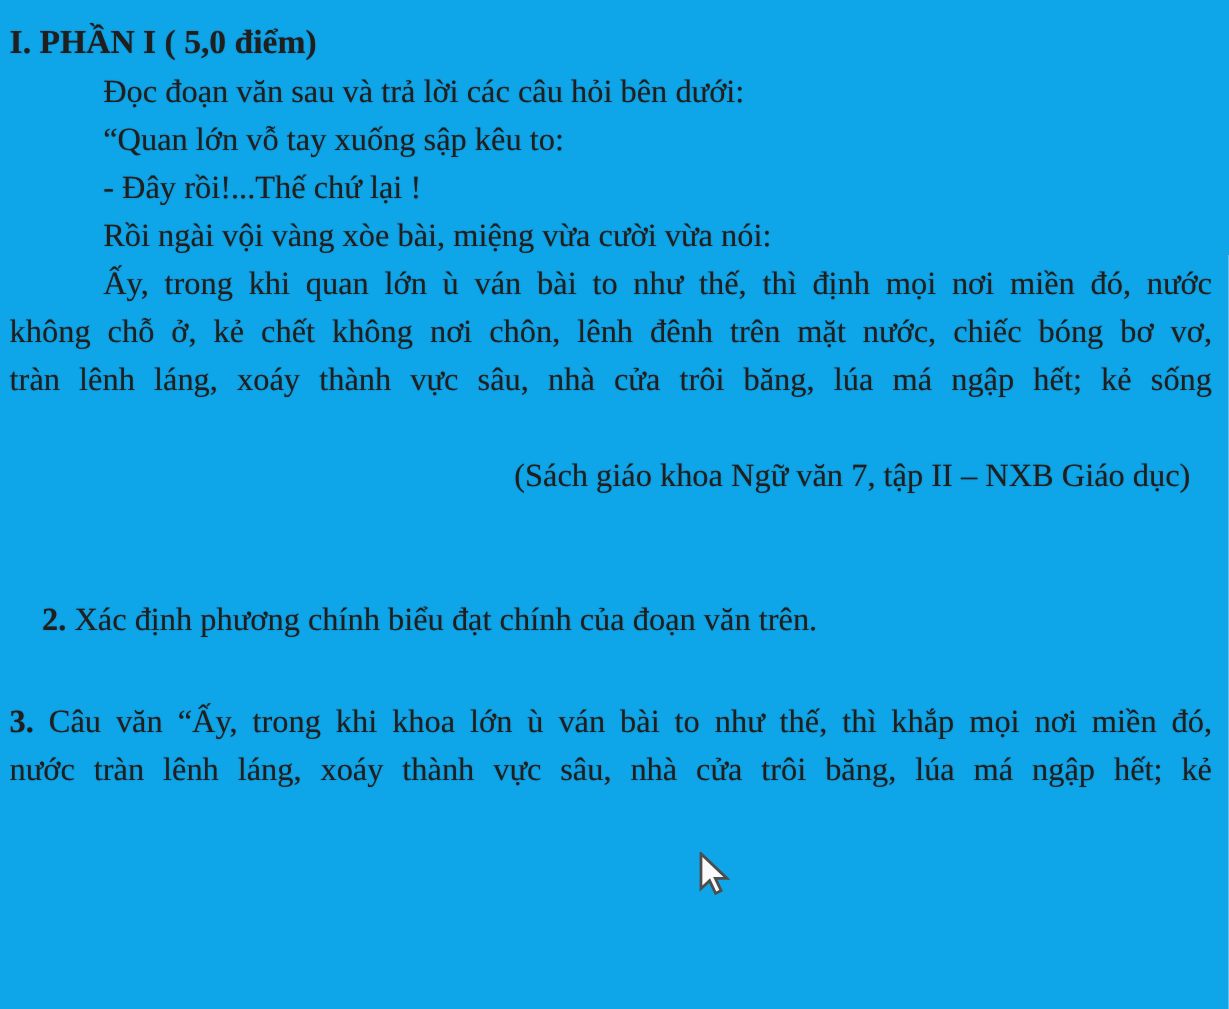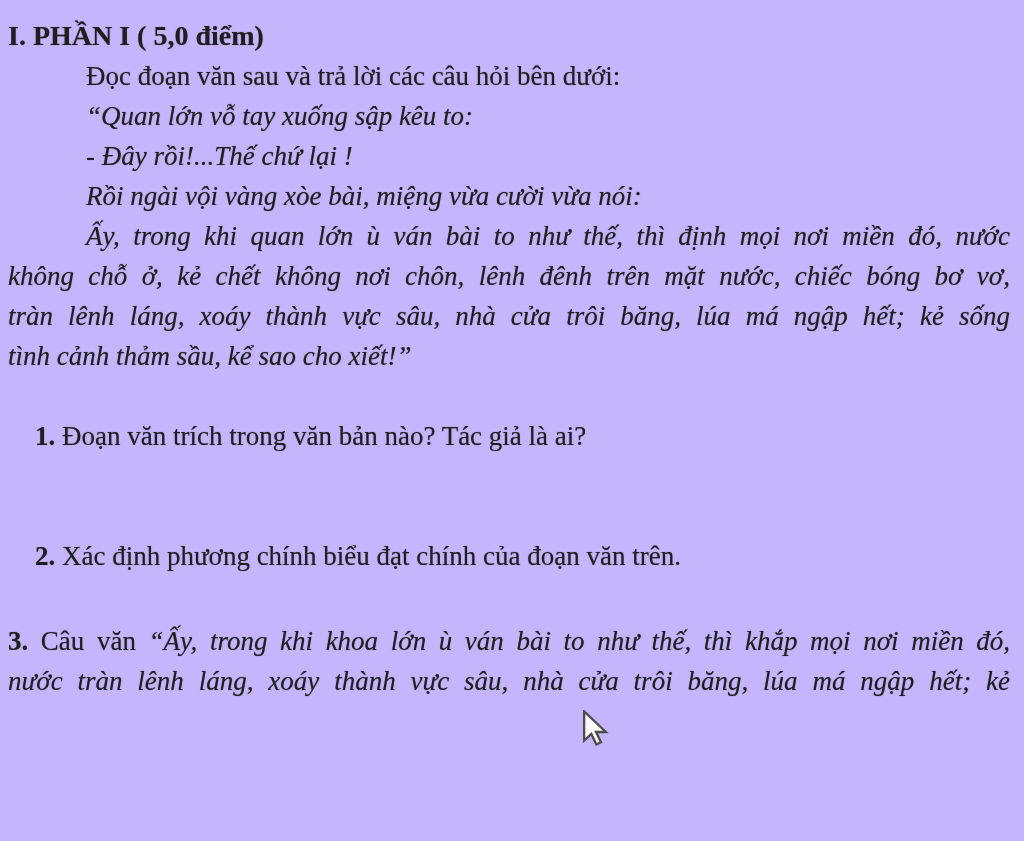--- a/index.html
+++ b/index.html
@@ -1,31 +1,31 @@
 <!DOCTYPE html>
 <html><head>
 <meta charset="utf-8">
 <style>
   html,body{margin:0;padding:0;background:#ffffff;}
   .page{
     position:relative;
     width:1024px;height:841px;
     box-sizing:border-box;
     overflow:hidden;
-    background:#c4b5fd;
+    background:#0ea5e9;
     padding:16px 14px 0 8px;
     font-family:"Liberation Serif","DejaVu Serif",serif;
     font-size:27px;
     line-height:40px;
     color:#1f1f1f;
     text-shadow:0 0 1px rgba(40,40,40,0.55);
   }
   .line{white-space:pre-wrap;}
   .just{text-align:justify;text-align-last:justify;white-space:normal;}
-  .italic{font-style:italic;}
+  .italic{}
   .indent{text-indent:78px;}
   .heading{font-size:28px;font-weight:bold;}
   .source{text-align:right;padding-right:18px;}
   .mt5{margin-top:5px;}
   b{font-weight:bold;}
   .cursor{
     position:absolute;
     left:580px;top:710px;
     width:30px;height:38px;
     pointer-events:none;
@@ -40,26 +40,25 @@
 
   <div class="line indent">Đọc đoạn văn sau và trả lời các câu hỏi bên dưới:</div>
 
   <div class="line indent italic">“Quan lớn vỗ tay xuống sập kêu to:</div>
   <div class="line indent italic">- Đây rồi!...Thế chứ lại !</div>
   <div class="line indent italic">Rồi ngài vội vàng xòe bài, miệng vừa cười vừa nói:</div>
 
   <div class="line just italic indent">Ấy, trong khi quan lớn ù ván bài to như thế, thì định mọi nơi miền đó, nước</div>
   <div class="line just italic">không chỗ ở, kẻ chết không nơi chôn, lênh đênh trên mặt nước, chiếc bóng bơ vơ,</div>
   <div class="line just italic">tràn lênh láng, xoáy thành vực sâu, nhà cửa  trôi băng, lúa má ngập hết; kẻ sống</div>
-  <div class="line italic">tình cảnh thảm sầu, kể sao cho xiết!”</div>
 
+  <div class="line source">
+    <span class="italic">(Sách giáo khoa Ngữ văn 7</span><span>, tập II – NXB Giáo dục)</span>
+  </div>
 
-  <div class="line">
-    <b>1.</b><span> Đoạn văn trích trong văn bản nào? Tác giả là ai?</span>
-  </div>
 
   <div class="line">
     <b>2.</b><span> Xác định phương chính biểu đạt chính của đoạn văn trên.</span>
   </div>
 
   <div class="line just mt5">
     <b>3.</b><span> Câu văn </span><span class="italic">“Ấy, trong khi khoa lớn ù ván bài to như thế, thì khắp mọi nơi miền đó,</span>
   </div>
   <div class="line just italic">nước tràn lênh láng, xoáy thành vực sâu, nhà cửa trôi băng, lúa má ngập hết; kẻ</div>
 

